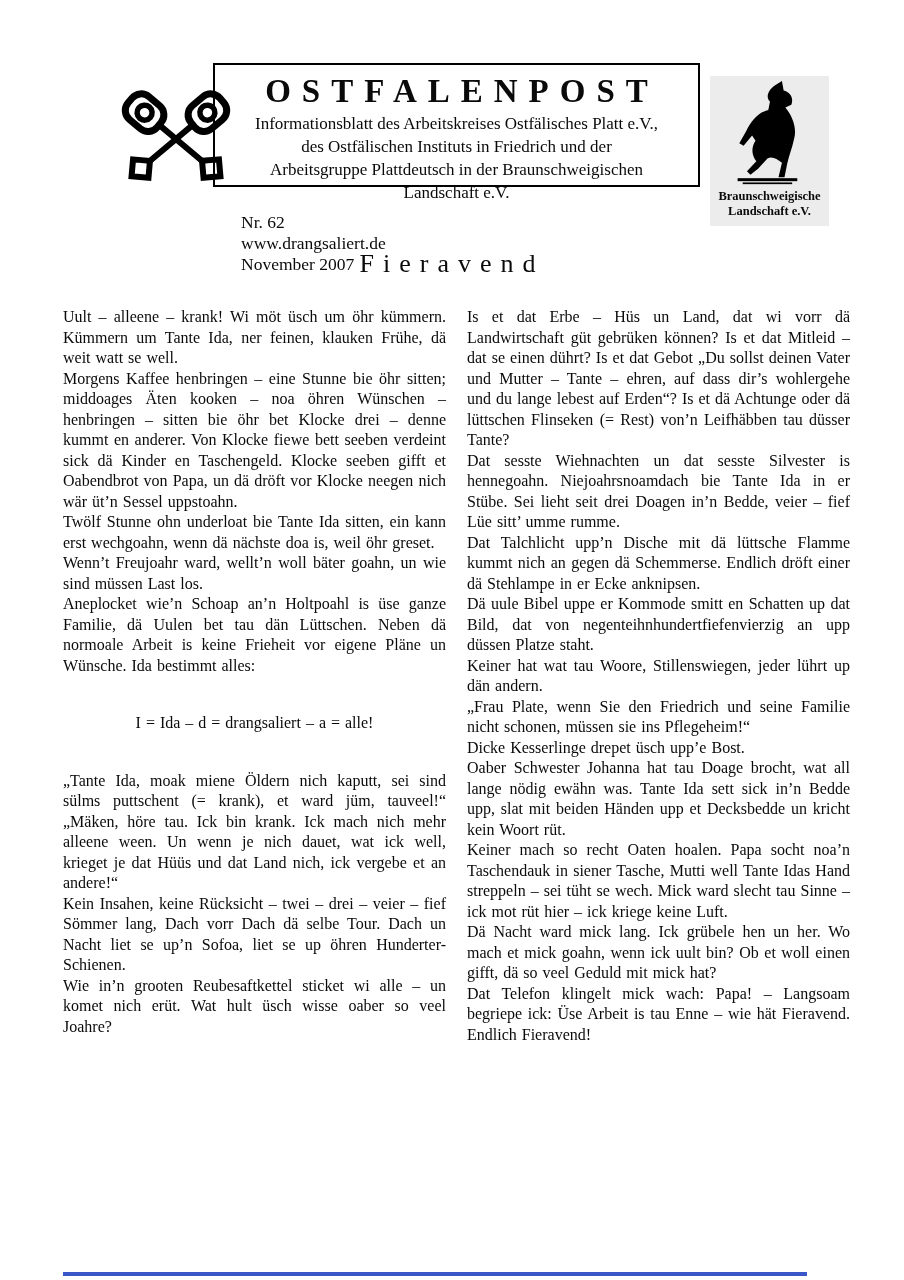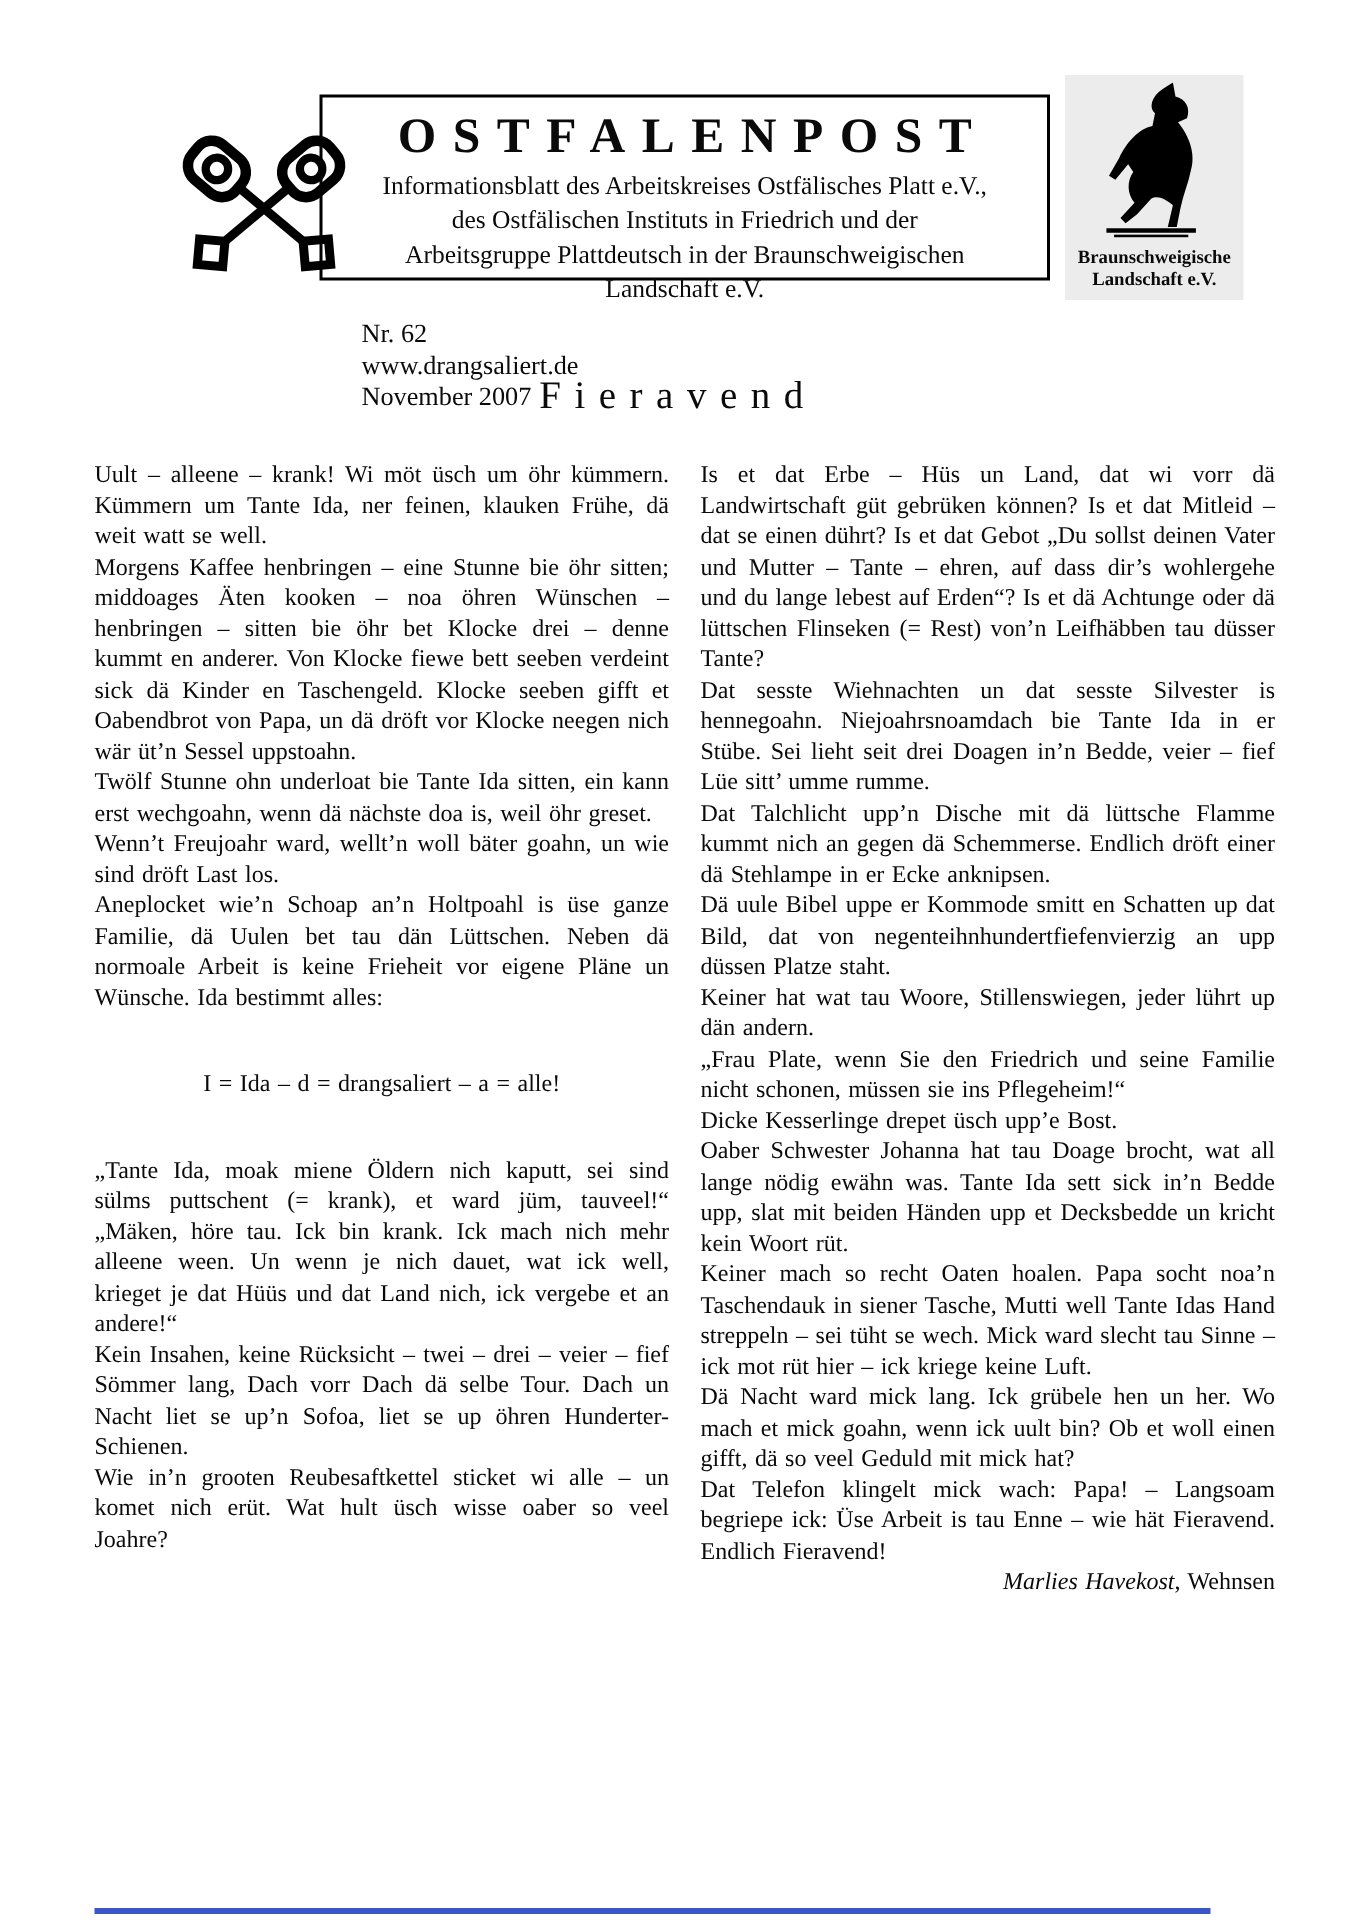--- a/index.html
+++ b/index.html
@@ -18,21 +18,21 @@
   }
   .masthead-sub{font-size:17px;line-height:23px;}
   .masthead-info{
     display:flex;justify-content:space-between;align-items:baseline;
     font-size:17.5px;margin-top:8px;padding:0 18px 0 26px;flex-direction:column;
   }
   
   .logo-left{position:absolute;left:82px;top:85px;}
   
   .logo-right-panel{
-    position:absolute;left:710px;top:50px;width:119px;height:150px;
+    position:absolute;left:710px;top:76px;width:119px;height:150px;
     text-align:center;
   }
   .logo-right-caption{
     font-size:12.5px;font-weight:bold;line-height:15px;text-align:center;
   }
   
   .article-title{
     position:absolute;top:249px;left:0;width:100%;text-align:center;
     font-size:26px;letter-spacing:9px;margin-right:-9px;
   }
@@ -98,36 +98,35 @@
   </div>
 </div>
 
 <div class="article-title">Fieravend</div>
 
 <div class="columns">
   <div class="col">
       <p>Uult – alleene – krank! Wi möt üsch um öhr kümmern. Kümmern um Tante Ida, ner feinen, klauken Frühe, dä weit watt se well.</p>
       <p>Morgens Kaffee henbringen – eine Stunne bie öhr sitten; middoages Äten kooken – noa öhren Wünschen – henbringen – sitten bie öhr bet Klocke drei – denne kummt en anderer. Von Klocke fiewe bett seeben verdeint sick dä Kinder en Taschengeld. Klocke seeben gifft et Oabendbrot von Papa, un dä dröft vor Klocke neegen nich wär üt’n Sessel uppstoahn.</p>
       <p>Twölf Stunne ohn underloat bie Tante Ida sitten, ein kann erst wechgoahn, wenn dä nächste doa is, weil öhr greset.</p>
-      <p>Wenn’t Freujoahr ward, wellt’n woll bäter goahn, un wie sind dröft Last los.</p>
+      <p>Wenn’t Freujoahr ward, wellt’n woll bäter goahn, un wie sind müssen Last los.</p>
       <p>Aneplocket wie’n Schoap an’n Holtpoahl is üse ganze Familie, dä Uulen bet tau dän Lüttschen. Neben dä normoale Arbeit is keine Frieheit vor eigene Pläne un Wünsche. Ida bestimmt alles:</p>
       <p class="align-center">I = Ida – d = drangsaliert – a = alle!</p>
       <p>„Tante Ida, moak miene Öldern nich kaputt, sei sind sülms puttschent (= krank), et ward jüm, tauveel!“ „Mäken, höre tau. Ick bin krank. Ick mach nich mehr alleene ween. Un wenn je nich dauet, wat ick well, krieget je dat Hüüs und dat Land nich, ick vergebe et an andere!“</p>
       <p>Kein Insahen, keine Rücksicht – twei – drei – veier – fief Sömmer lang, Dach vorr Dach dä selbe Tour. Dach un Nacht liet se up’n Sofoa, liet se up öhren Hunderter-Schienen.</p>
       <p>Wie in’n grooten Reubesaftkettel sticket wi alle – un komet nich erüt. Wat hult üsch wisse oaber so veel Joahre?</p>
     </div>
   <div class="col">
       <p>Is et dat Erbe – Hüs un Land, dat wi vorr dä Landwirtschaft güt gebrüken können? Is et dat Mitleid – dat se einen dührt? Is et dat Gebot „Du sollst deinen Vater und Mutter – Tante – ehren, auf dass dir’s wohlergehe und du lange lebest auf Erden“? Is et dä Achtunge oder dä lüttschen Flinseken (= Rest) von’n Leifhäbben tau düsser Tante?</p>
       <p>Dat sesste Wiehnachten un dat sesste Silvester is hennegoahn. Niejoahrsnoamdach bie Tante Ida in er Stübe. Sei lieht seit drei Doagen in’n Bedde, veier – fief Lüe sitt’ umme rumme.</p>
       <p>Dat Talchlicht upp’n Dische mit dä lüttsche Flamme kummt nich an gegen dä Schemmerse. Endlich dröft einer dä Stehlampe in er Ecke anknipsen.</p>
       <p>Dä uule Bibel uppe er Kommode smitt en Schatten up dat Bild, dat von negenteihnhundertfiefenvierzig an upp düssen Platze staht.</p>
       <p>Keiner hat wat tau Woore, Stillenswiegen, jeder lührt up dän andern.</p>
       <p>„Frau Plate, wenn Sie den Friedrich und seine Familie nicht schonen, müssen sie ins Pflegeheim!“</p>
       <p>Dicke Kesserlinge drepet üsch upp’e Bost.</p>
       <p>Oaber Schwester Johanna hat tau Doage brocht, wat all lange nödig ewähn was. Tante Ida sett sick in’n Bedde upp, slat mit beiden Händen upp et Decksbedde un kricht kein Woort rüt.</p>
       <p>Keiner mach so recht Oaten hoalen. Papa socht noa’n Taschendauk in siener Tasche, Mutti well Tante Idas Hand streppeln – sei tüht se wech. Mick ward slecht tau Sinne – ick mot rüt hier – ick kriege keine Luft.</p>
       <p>Dä Nacht ward mick lang. Ick grübele hen un her. Wo mach et mick goahn, wenn ick uult bin? Ob et woll einen gifft, dä so veel Geduld mit mick hat?</p>
       <p>Dat Telefon klingelt mick wach: Papa! – Langsoam begriepe ick: Üse Arbeit is tau Enne – wie hät Fieravend. Endlich Fieravend!</p>
-      <p class="align-right"><em>Marlies Havekost</em>, Wehnsen</p>
     </div>
 </div>
 
 <div class="footer-rule" style="background: rgb(58, 87, 200);"></div>
 
 </body></html>

